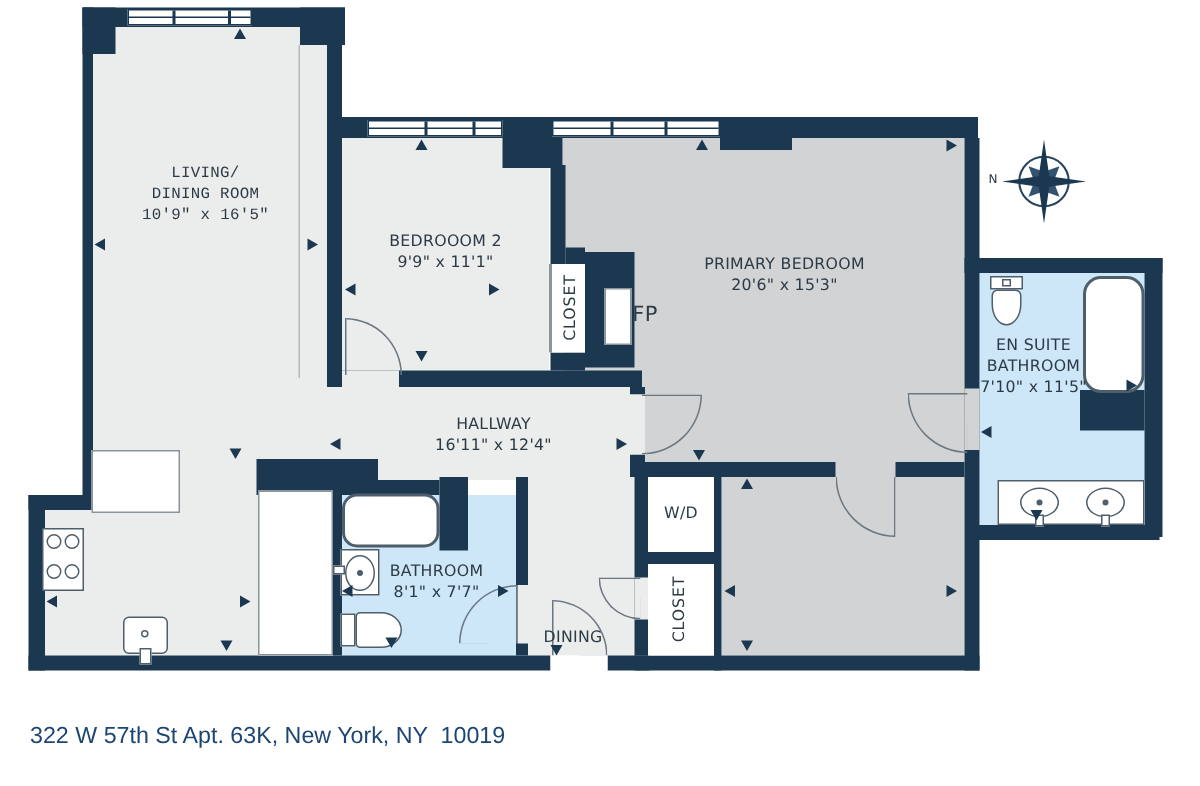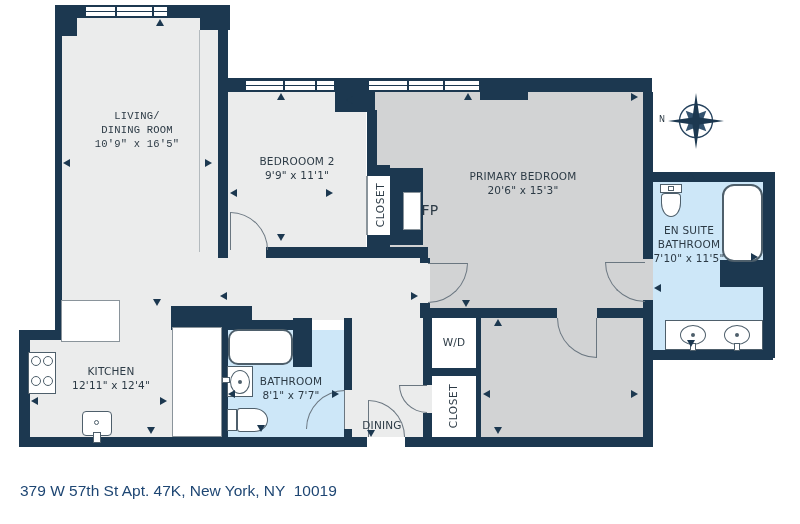--- a/index.html
+++ b/index.html
@@ -208,34 +208,34 @@
   </div>
   <div class="lbl" style="left:523px;top:184px;">
     <div>PRIMARY BEDROOM</div>
     <div>20'6" x 15'3"</div>
   </div>
   <div class="lbl" style="left:689px;top:245px;">
     <div>EN SUITE</div>
     <div>BATHROOM</div>
     <div>7'10" x 11'5"</div>
   </div>
-  <div class="lbl" style="left:111px;top:379px;">
-    <div>KITCHEN</div>
-    <div>12'11" x 12'4"</div>
+  <div class="lbl" style="left:329px;top:291px;">
+    <div>HALLWAY</div>
+    <div>16'11" x 12'4"</div>
   </div>
   <div class="lbl" style="left:291px;top:389px;">
     <div>BATHROOM</div>
     <div>8'1" x 7'7"</div>
   </div>
   <div class="lbl" style="left:454px;top:343px;">W/D</div>
   <div class="lbl" style="left:382px;top:426px;">DINING</div>
   <div class="lbl" style="left:430px;top:210px;font-size:14px;">FP</div>
   <div class="vlbl" style="left:380px;top:205px;">CLOSET</div>
   <div class="vlbl" style="left:453px;top:406px;">CLOSET</div>
 
   <div class="addr">
-    <div>379 W 57th St Apt. 47K, New York, NY  10019</div>
+    <div>322 W 57th St Apt. 63K, New York, NY  10019</div>
     
     
   </div>
 
 
 </div>
 
 </body></html>

